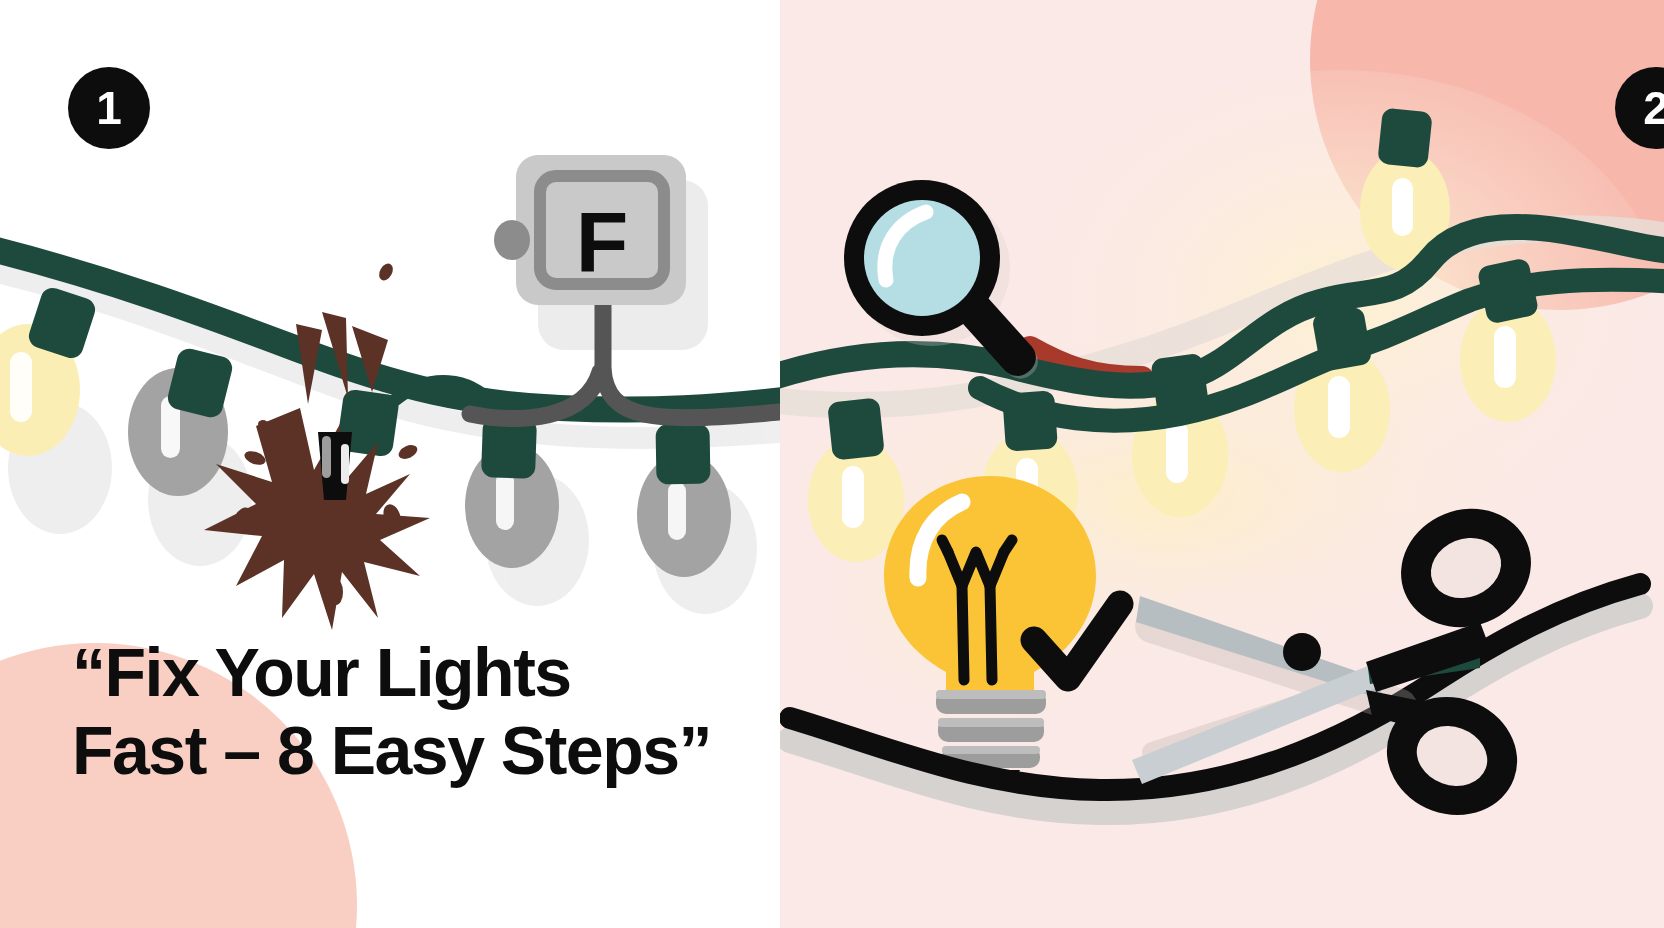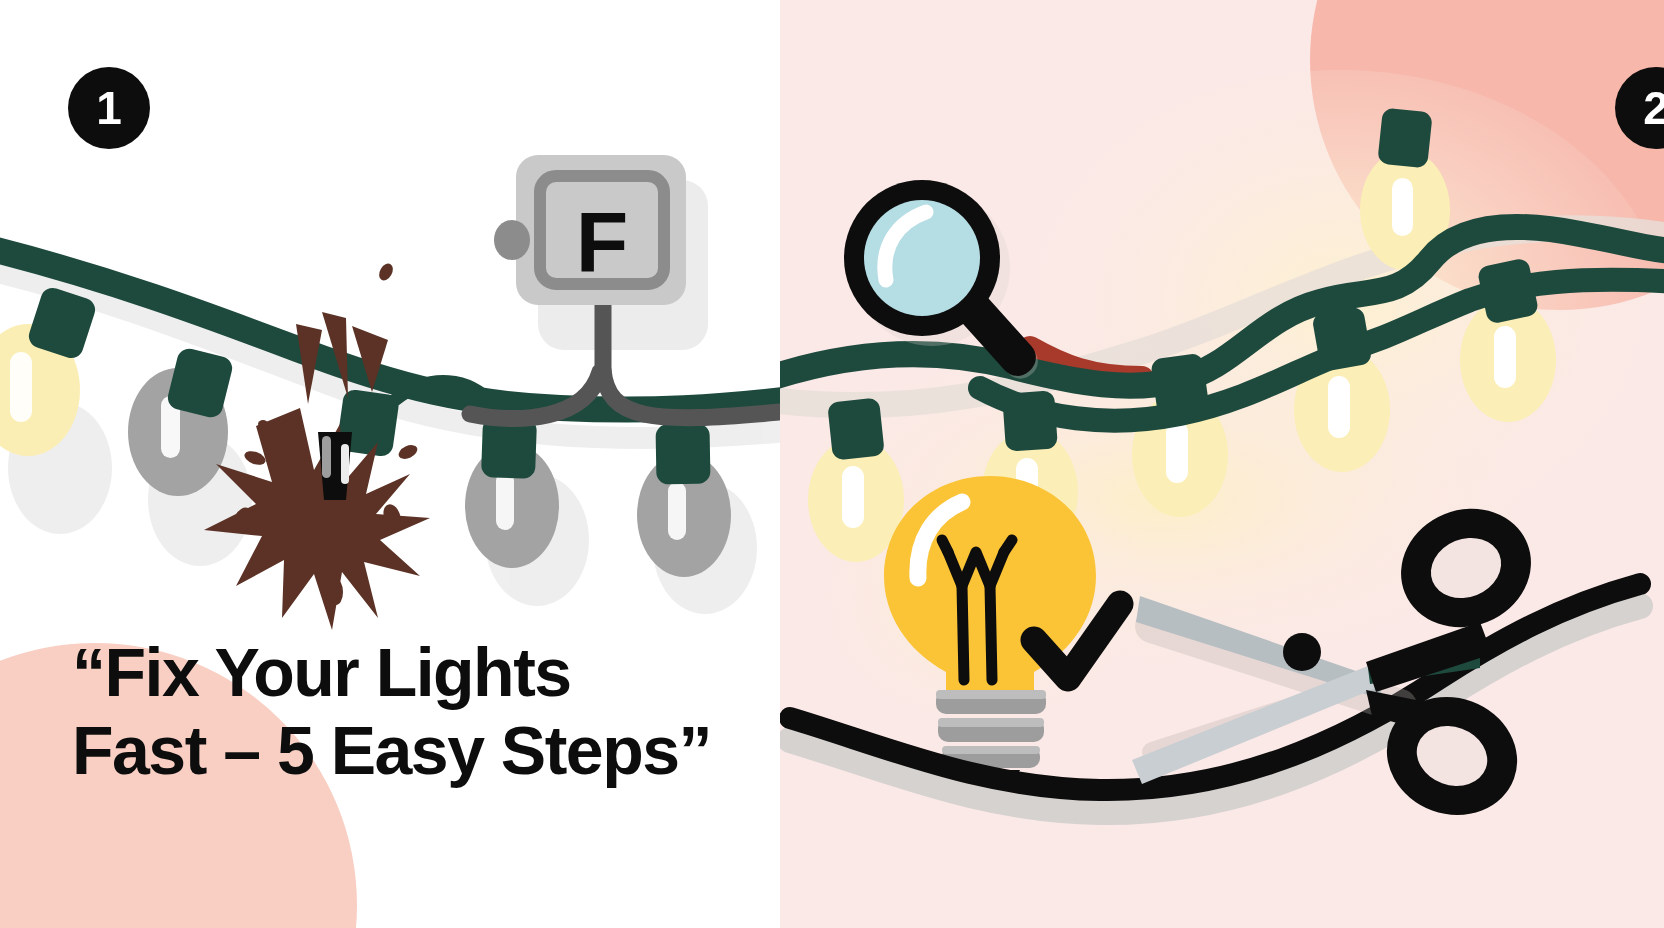--- a/index.html
+++ b/index.html
@@ -132,21 +132,21 @@
         <rect x="516" y="155" width="170" height="150" rx="22" fill="#c9c9c9"></rect>
         <ellipse cx="512" cy="240" rx="18" ry="20" fill="#8c8c8c"></ellipse>
         <rect x="540" y="176" width="124" height="108" rx="16" fill="#c9c9c9" stroke="#8c8c8c" stroke-width="12"></rect>
       </g>
       <text x="602" y="272" font-family="Liberation Sans, sans-serif" font-size="86" font-weight="bold" fill="#0d0d0d" text-anchor="middle">F</text>
     </svg>
 
     <div class="badge" id="badge1">1</div>
 
     <div id="title">“Fix Your Lights
-Fast – 5 Easy Steps”</div>
+Fast – 8 Easy Steps”</div>
   </div>
 
   <div class="panel" id="panel2">
 
     <svg class="abs" width="884" height="928" viewBox="0 0 884 928">
       <defs>
         <radialGradient id="warmglow" cx="50%" cy="45%" r="55%">
           <stop offset="0%" stop-color="#fdf2cf" stop-opacity="0.95"></stop>
           <stop offset="100%" stop-color="#fbe9e7" stop-opacity="0"></stop>
         </radialGradient>

